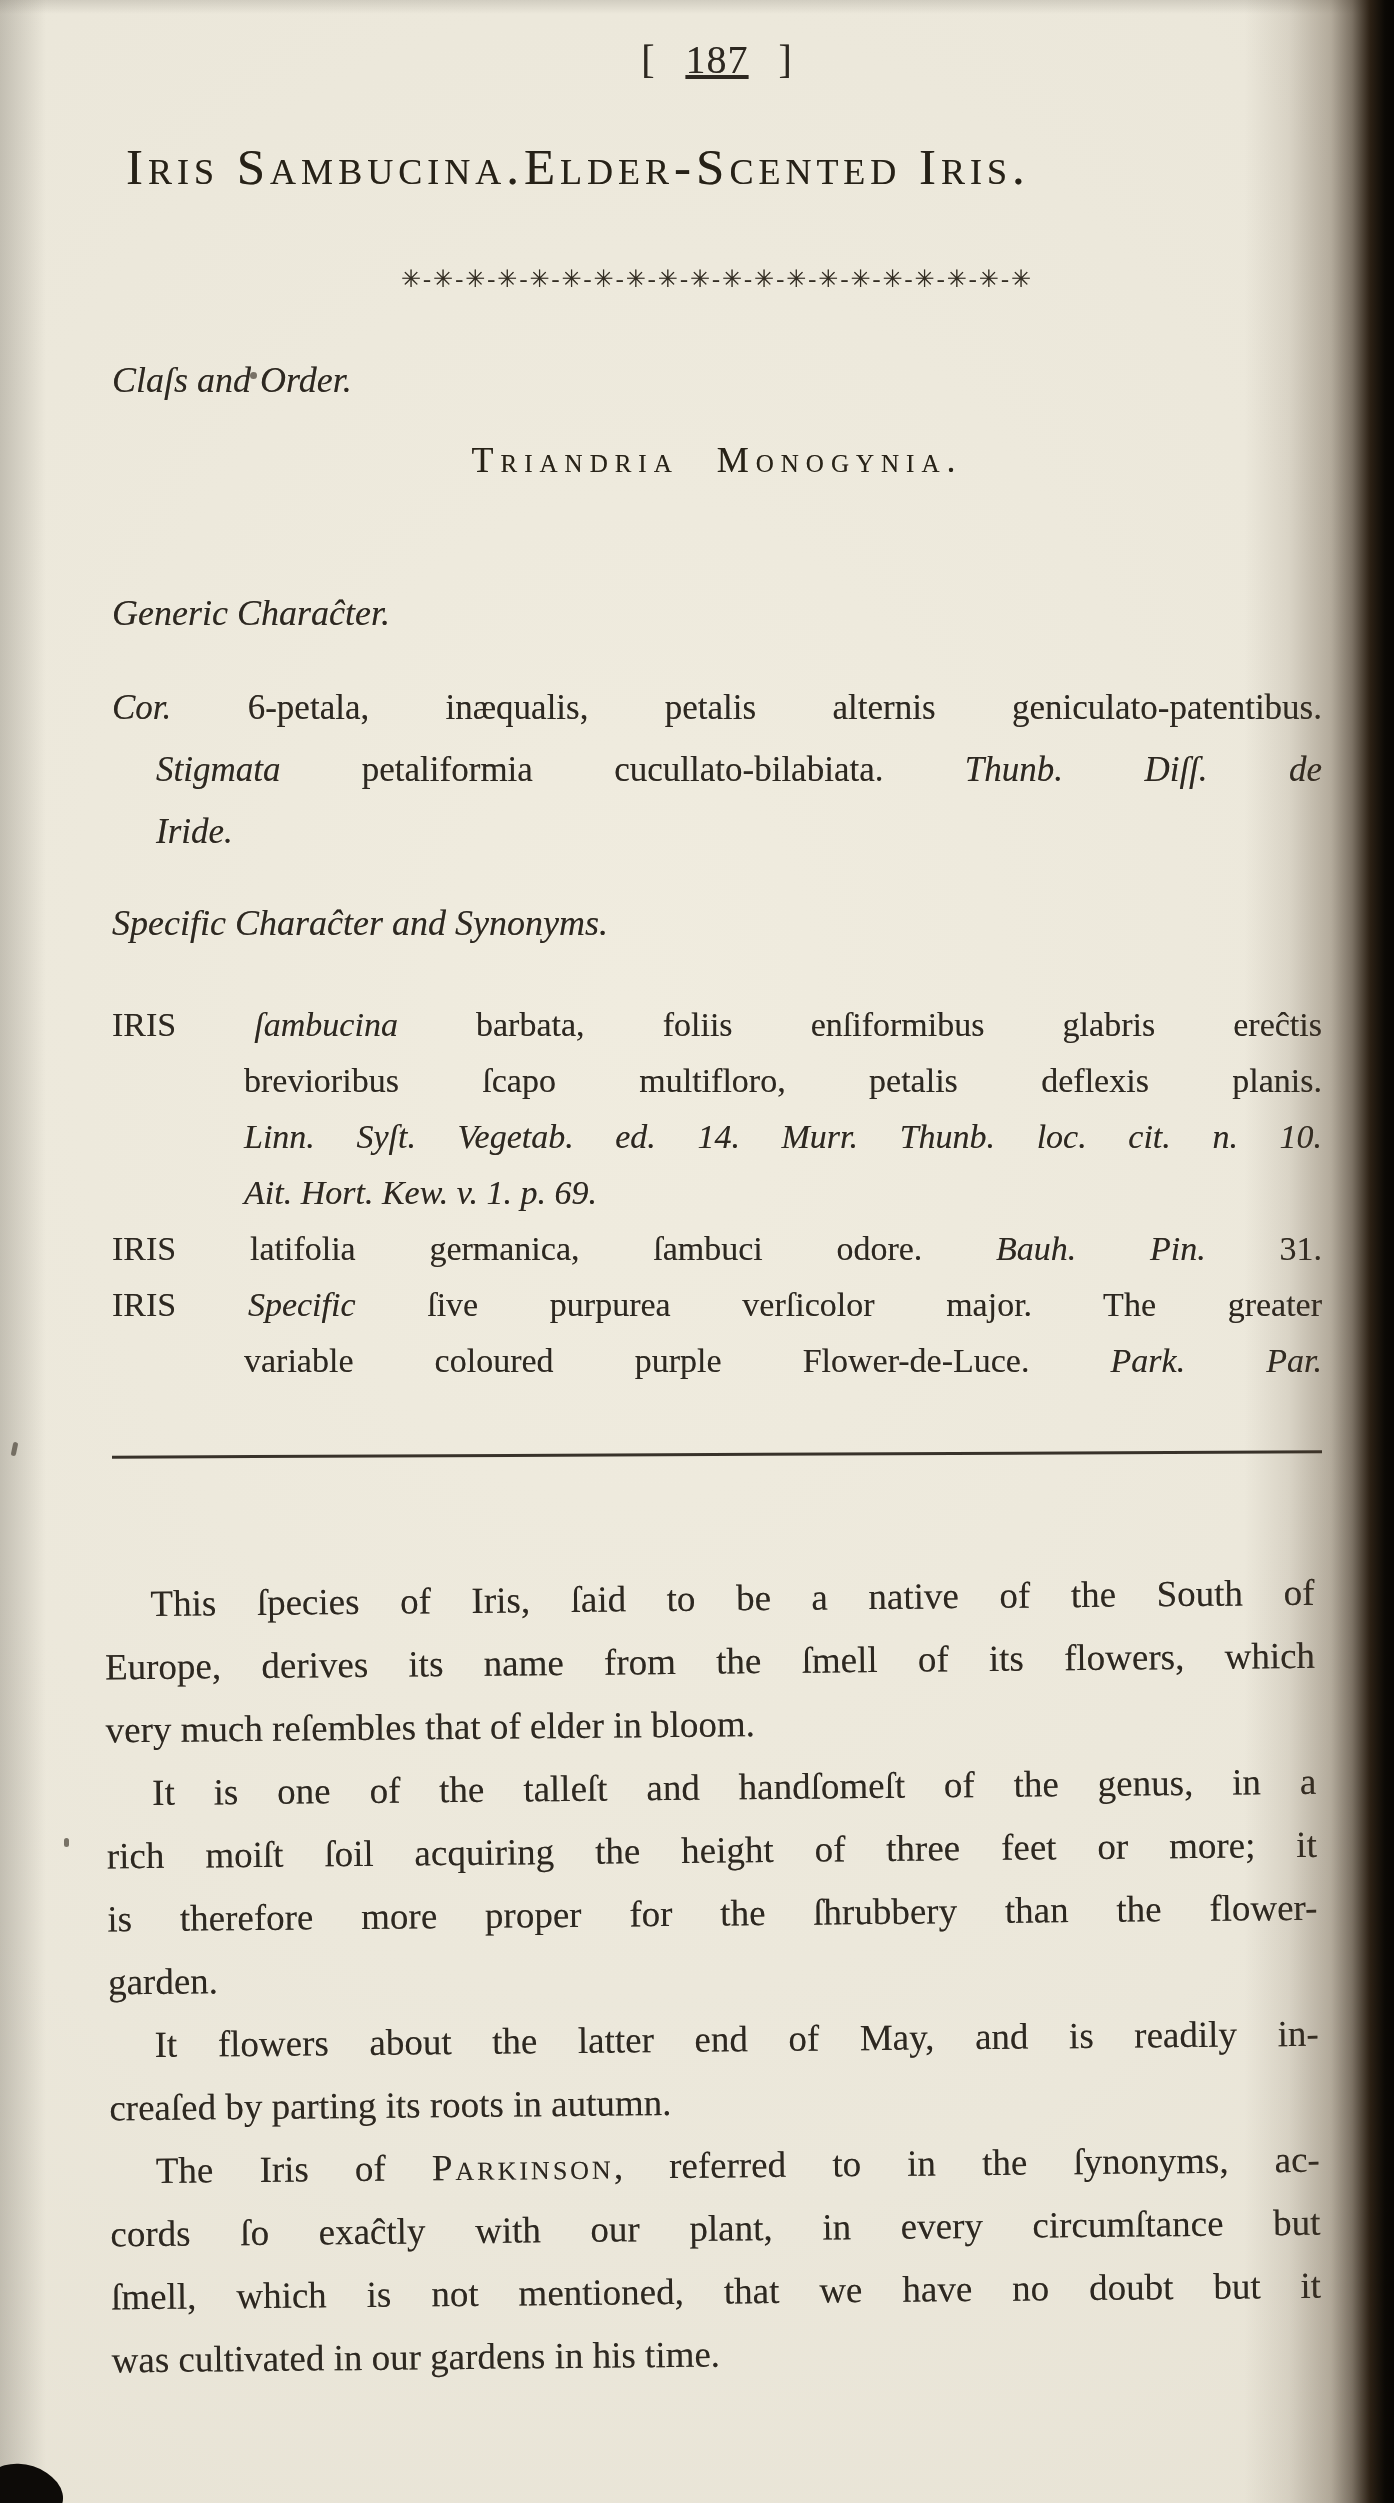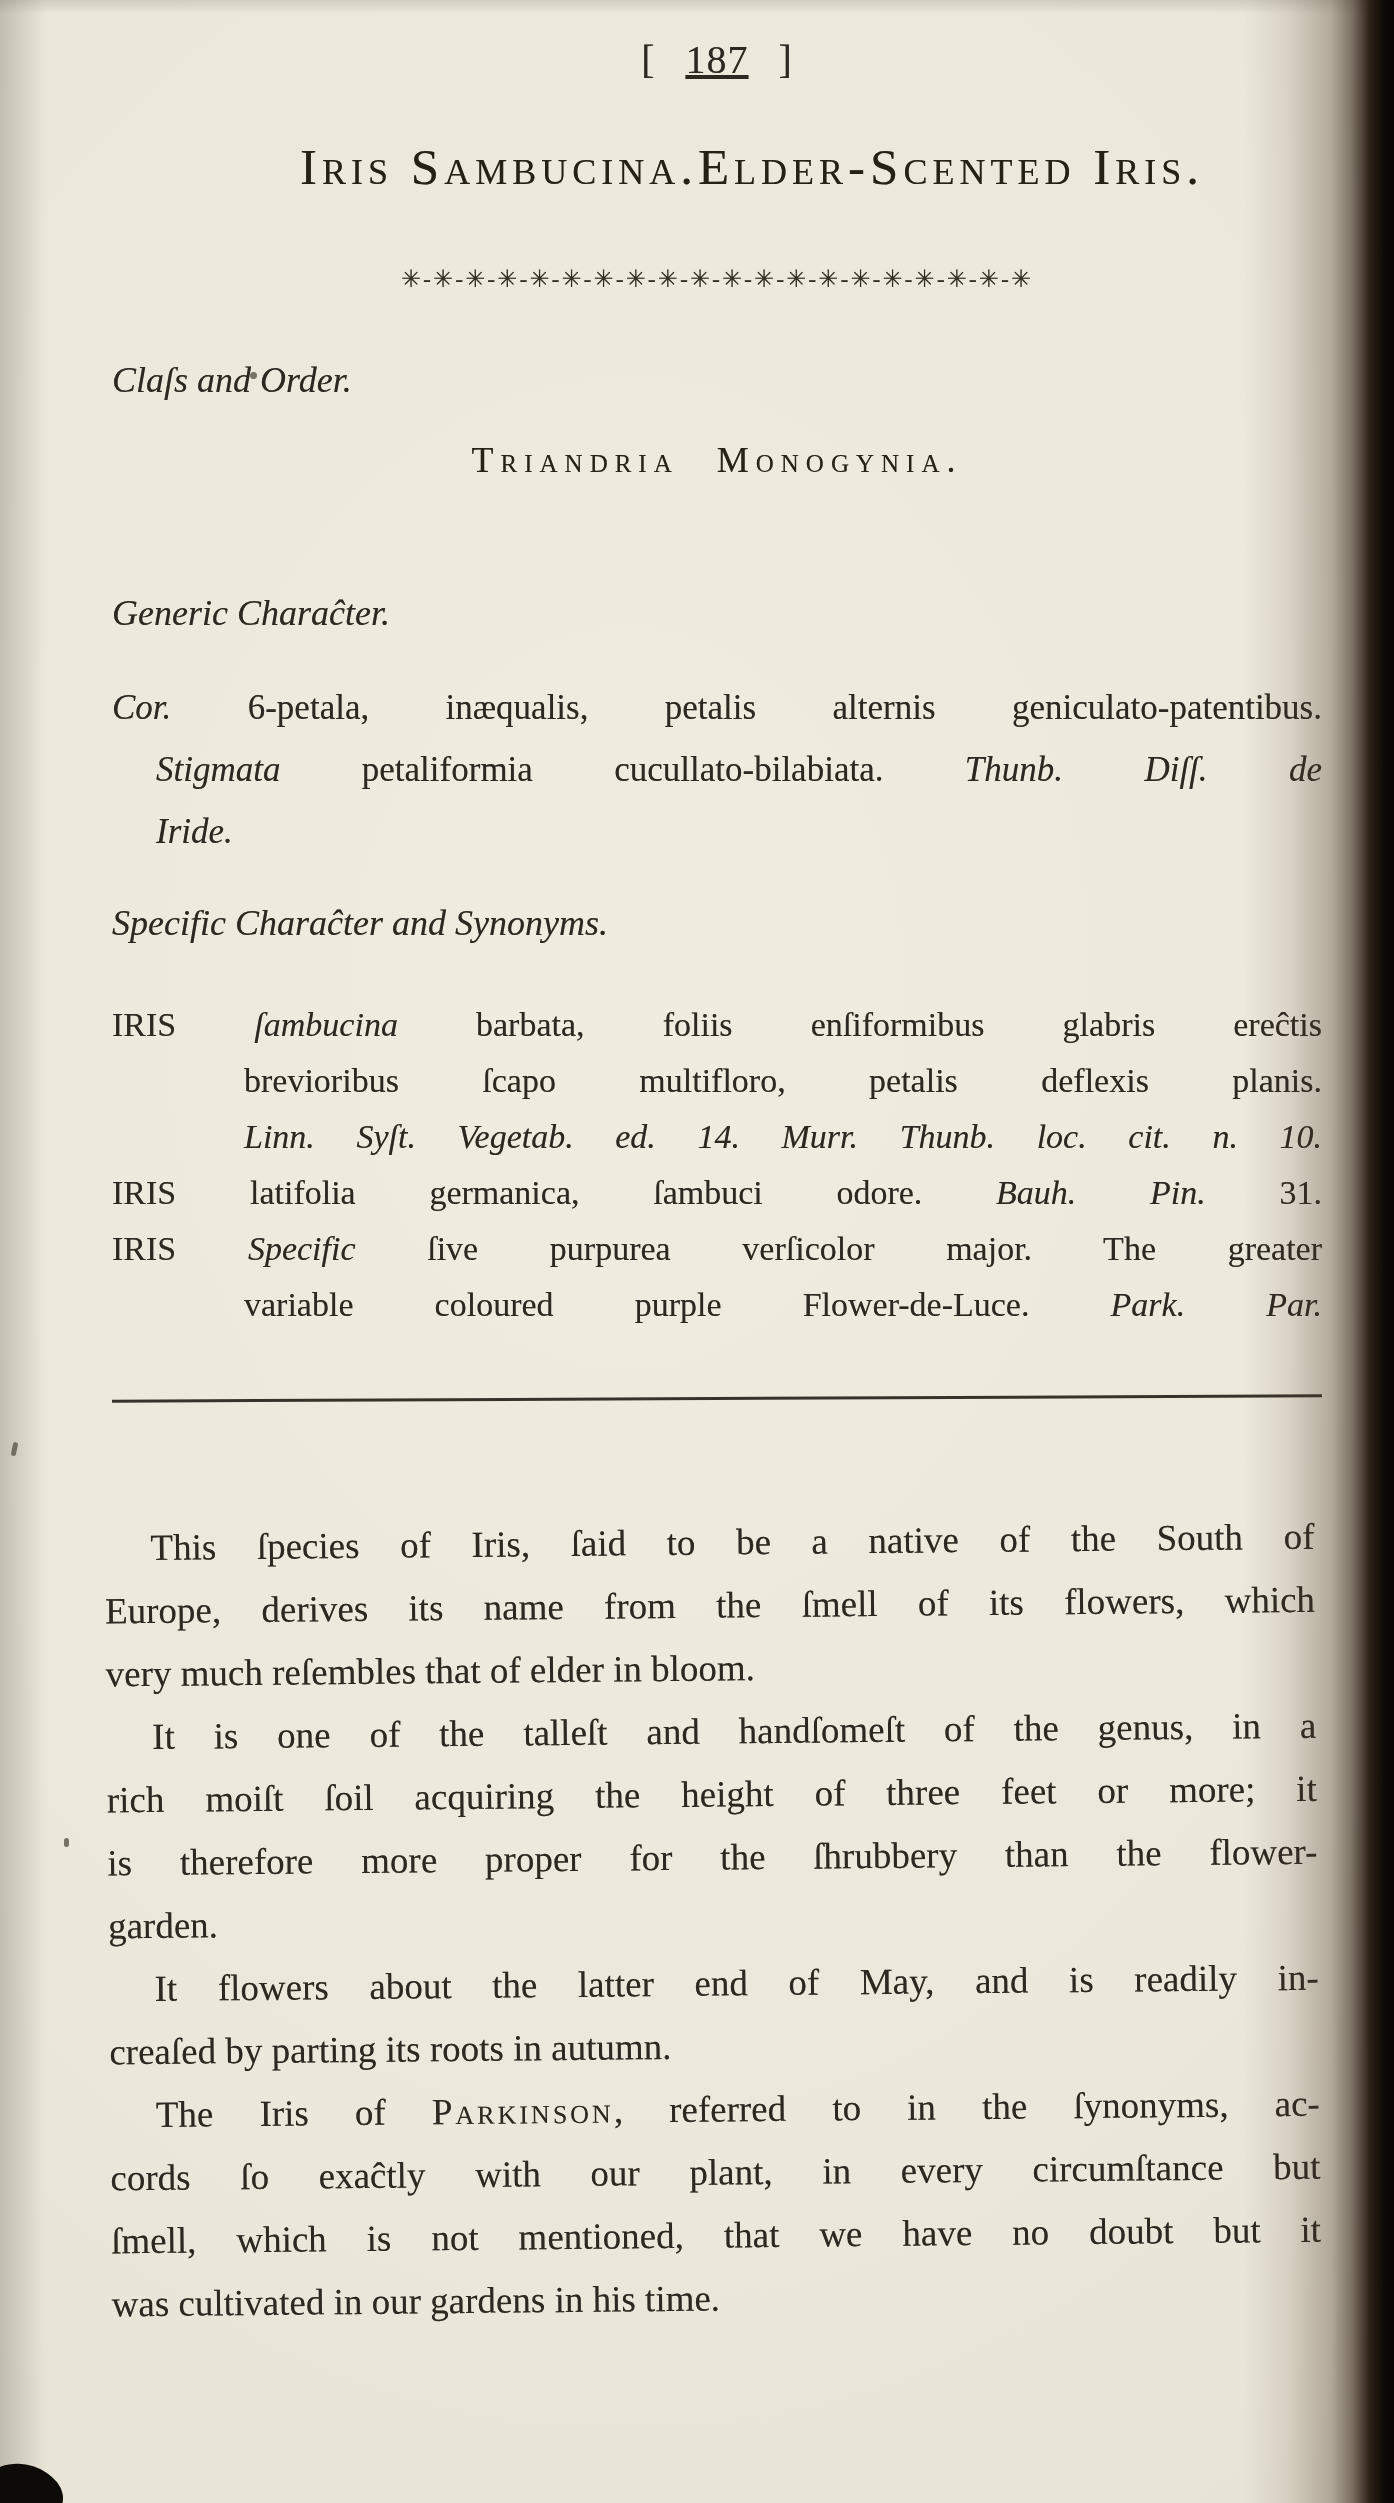--- a/index.html
+++ b/index.html
@@ -14,21 +14,21 @@
     color: #2d2821;
     font-family: "Liberation Serif", "DejaVu Serif", serif;
     text-shadow: 0 0 0.6px rgba(45,35,25,0.45);
   }
   .center { text-align: center; }
 
   .pgnum { font-size: 40px; line-height: 48px; letter-spacing: 1px; text-decoration: underline; }
   .pgnum .gap { display: inline-block; width: 30px; }
 
   .title {
-    display: flex; justify-content: center;
+    display: flex; justify-content: flex-start;
     margin-top: 52px; margin-right: -56px; padding-left: 14px;
     font-size: 51px; line-height: 62px;
     font-variant: small-caps; letter-spacing: 5px; white-space: nowrap;
     color: #262117;
   }
 
   .ornament { margin-top: 66px; font-size: 24px; line-height: 30px; letter-spacing: 2px; color: #332d23; }
 
   .h-italic { font-style: italic; font-size: 36px; line-height: 44px; text-align: left; }
   .sec-class { margin-top: 64px; }
@@ -111,20 +111,21 @@
     <div class="line full cont"><span class="it">Stigmata</span><span> petaliformia cucullato-bilabiata. </span><span class="it">Thunb. Diſſ. de</span></div>
     <div class="line short cont"><span class="it">Iride.</span></div>
   </div>
 
   <div class="h-italic sec-specific">Specific Charaĉter and Synonyms.</div>
 
   <div class="syn-block">
     <div class="line full"><span>IRIS </span><span class="it">ſambucina</span><span> barbata, foliis enſiformibus glabris ereĉtis</span></div>
     <div class="line full cont"><span>brevioribus ſcapo multifloro, petalis deflexis planis.</span></div>
     <div class="line full cont"><span class="it">Linn. Syſt. Vegetab. ed. 14. Murr. Thunb. loc. cit. n. 10.</span></div>
+    <div class="line short cont"><span class="it">Ait. Hort. Kew. v. 1. p. 69.</span></div>
     <div class="line full"><span>IRIS latifolia germanica, ſambuci odore. </span><span class="it">Bauh. Pin.</span><span> 31.</span></div>
     <div class="line full"><span>IRIS </span><span class="it">Specific</span><span> ſive purpurea verſicolor major. The greater</span></div>
     <div class="line full cont"><span>variable coloured purple Flower-de-Luce. </span><span class="it">Park. Par.</span></div>
   </div>
 
   <div class="rule"></div>
 
   <div class="body-block">
     <div>
       <div class="line full pfirst"><span>This ſpecies of Iris, ſaid to be a native of the South of</span></div>

